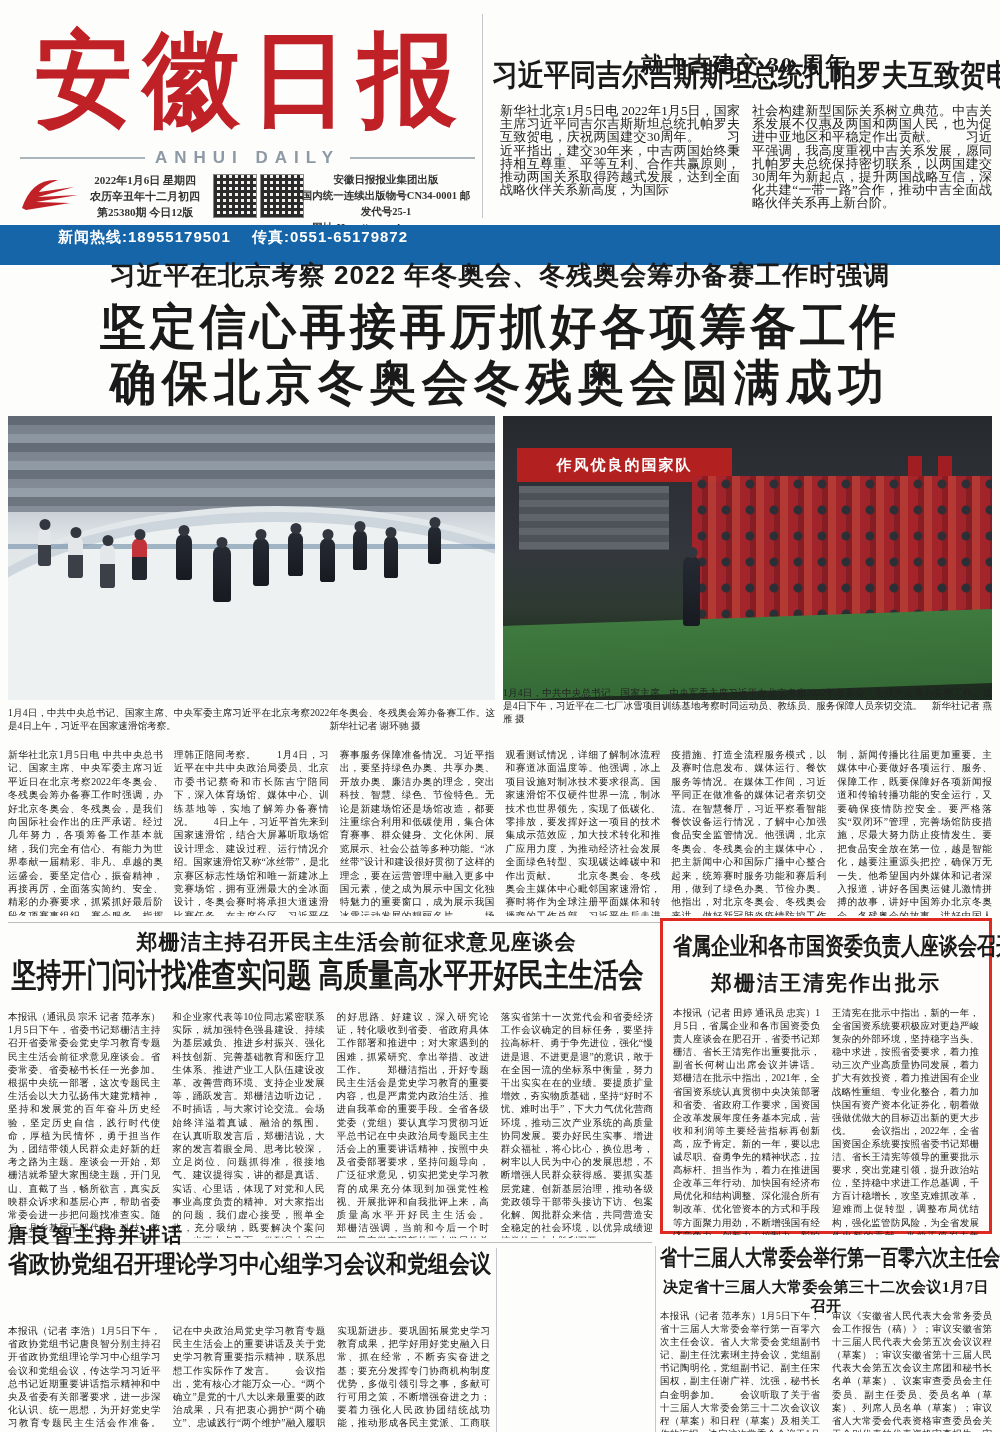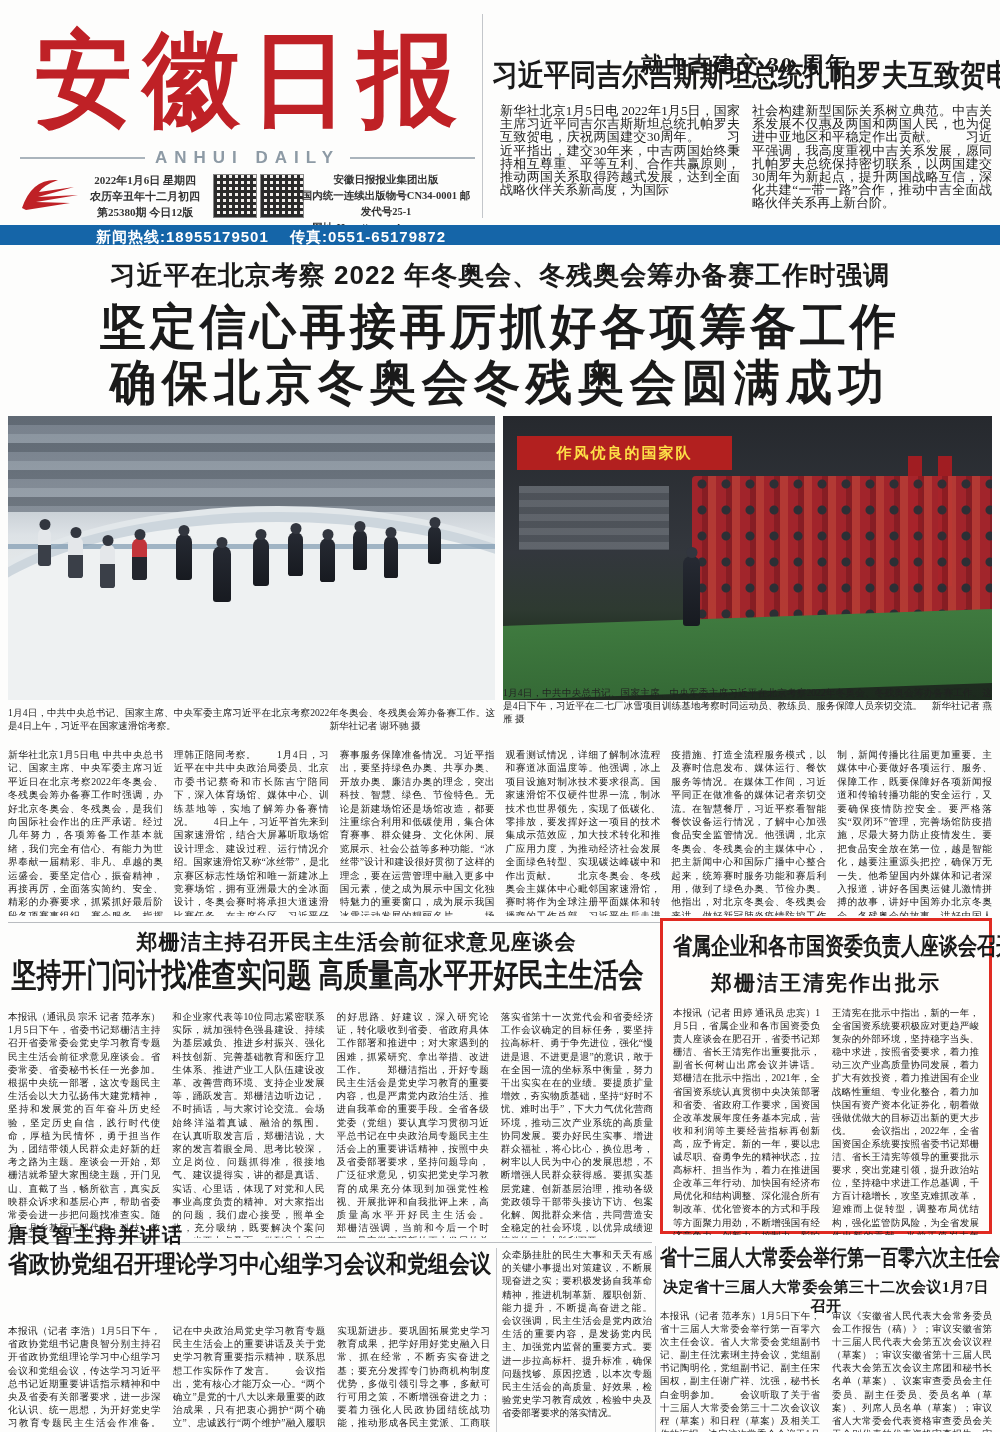--- a/index.html
+++ b/index.html
@@ -16,22 +16,22 @@
       font-family:"DejaVu Serif",serif;transform:scaleY(1.05);}
   #masthead-en{left:20px;top:148px;width:455px;display:flex;align-items:center;gap:10px;
       color:#8d9aa5;font-family:"Liberation Sans",sans-serif;font-size:17px;font-weight:700;letter-spacing:7px;}
   #masthead-en .line{flex:1;height:2px;background:#aab4bc;}
   #logo{left:12px;top:172px;width:72px;height:48px;}
   #dateblock{left:80px;top:172px;width:130px;text-align:center;font-size:11px;line-height:16px;font-weight:700;color:#333;}
   .qr{top:174px;width:42px;height:42px;border:1px solid #888;
       background-image:repeating-linear-gradient(0deg,#2b2b2b 0 3px,rgba(255,255,255,0) 3px 6px),
                        repeating-linear-gradient(90deg,#2b2b2b 0 3px,#f4f1ee 3px 6px);}
   #pubblock{left:300px;top:172px;width:172px;text-align:center;font-size:10.5px;line-height:16px;font-weight:700;color:#333;}
-  #hotline-bar{left:0;top:225px;width:1000px;height:20px;background:#1565a8;color:#fff;
-      font-family:"Liberation Sans",sans-serif;font-weight:700;font-size:15px;line-height:24px;padding-left:96px;box-sizing:border-box;letter-spacing:1px;}
+  #hotline-bar{left:0;top:225px;width:1000px;height:40px;background:#1565a8;color:#fff;
+      font-family:"Liberation Sans",sans-serif;font-weight:700;font-size:15px;line-height:24px;padding-left:58px;box-sizing:border-box;letter-spacing:1px;}
 
   
   #tr-kicker{left:500px;top:22px;width:490px;text-align:center;font-size:22px;font-weight:700;letter-spacing:2px;margin-top:28px;}
   #tr-headline{left:492px;top:58px;width:502px;text-align:center;font-size:26px;font-weight:900;
       font-family:"Liberation Sans",sans-serif;transform:scaleY(1.15);letter-spacing:0px;white-space:nowrap;}
   #tr-body{left:500px;top:104px;width:492px;height:116px;display:flex;gap:12px;}
   #tr-body .c{flex:1;font-size:13px;line-height:13.2px;}
 
   
   #m-kicker{left:0;top:258px;width:1000px;text-align:center;font-size:26px;font-weight:600;
@@ -49,22 +49,22 @@
   #photo-left .track{position:absolute;left:-60px;top:96px;width:640px;height:240px;border-radius:50%;
       background:#eef1f2;border:10px solid #cdd6dd;box-shadow:0 0 0 6px #e2e7ea;}
   #photo-left .lane{position:absolute;left:0;top:128px;width:100%;height:5px;background:#7f9ab0;opacity:.7;}
   .person{position:absolute;border-radius:8px 8px 3px 3px;background:linear-gradient(#262a33,#171a20);}
   .person .hd{position:absolute;left:50%;top:-9px;transform:translateX(-50%);width:11px;height:11px;border-radius:50%;background:#32363f;}
   .person.light{background:linear-gradient(#e4e7ea 0 45%,#3a3f48 45%);}
   .person.red{background:linear-gradient(#c2343a 0 45%,#23262e 45%);}
 
   #photo-right{left:503px;top:416px;width:489px;height:284px;overflow:hidden;
       background:linear-gradient(180deg,#26292e 0%,#33373d 48%,#2e3a31 68%,#223023 78%,#1d2a1e 100%);}
-  #photo-right .banner{position:absolute;left:14px;top:20px;width:215px;height:34px;background:#b2201f;
-      color:#fde047;font-size:15px;line-height:34px;text-align:center;font-weight:700;letter-spacing:2px;}
+  #photo-right .banner{position:absolute;left:14px;top:32px;width:215px;height:34px;background:#b2201f;
+      color:#ffffff;font-size:15px;line-height:34px;text-align:center;font-weight:700;letter-spacing:2px;}
   #photo-right .screen{position:absolute;left:16px;top:70px;width:150px;height:64px;
       background:repeating-linear-gradient(180deg,#6b7077 0 7px,#555a61 7px 14px);opacity:.8;}
   #photo-right .crowd{position:absolute;right:0;top:60px;width:300px;height:150px;
       background:
         radial-gradient(circle 5px at 10px 8px,#2c2f35 0 4px,transparent 5px),
         repeating-linear-gradient(90deg,#a8242b 0 10px,#8c1c23 10px 16px,#bb3a34 16px 24px);
       background-size:24px 26px, auto;opacity:.95;border-radius:4px 0 0 0;}
   #photo-right .turf{position:absolute;left:0;bottom:0;width:100%;height:74px;
       background:linear-gradient(180deg,#3f7a3f,#356a36);transform:skewY(-2deg);transform-origin:left bottom;}
   #photo-right .vbanner{position:absolute;top:40px;width:14px;height:130px;background:#a01d22;}
@@ -243,21 +243,20 @@
   <div class="rule-v" style="left:655px;top:1246px;height:186px;"></div>
   <div class="rule-v" style="left:496px;top:1248px;height:184px;"></div>
 
   <div class="abs" id="bl-headline">省政协党组召开理论学习中心组学习会议和党组会议</div>
   <div class="abs" id="bl-subhead">唐良智主持并讲话</div>
   <div class="abs" id="bl-body">
     <div class="c jc">本报讯（记者 李浩）1月5日下午，省政协党组书记唐良智分别主持召开省政协党组理论学习中心组学习会议和党组会议，传达学习习近平总书记近期重要讲话指示精神和中央及省委有关部署要求，进一步深化认识、统一思想，为开好党史学习教育专题民主生活会作准备。　　会上，省委常委、统战部部长、省政协党组副书记张西明，党组副书记、副主席邓向阳、刘莉、肖超英围绕习近平总书</div>
     <div class="c jc">记在中央政治局党史学习教育专题民主生活会上的重要讲话及关于党史学习教育重要指示精神，联系思想工作实际作了发言。　　会议指出，党有核心才能万众一心。“两个确立”是党的十八大以来最重要的政治成果，只有把衷心拥护“两个确立”、忠诚践行“两个维护”融入履职工作、见诸实际行动，才能在奋进新征程、建功新时代中，不断推进政协事业取得新发展、</div>
     <div class="c jc">实现新进步。要巩固拓展党史学习教育成果，把学好用好党史融入日常、抓在经常，不断夯实奋进之基；要充分发挥专门协商机构制度优势，多做引领引导之事，多献可行可用之策，不断增强奋进之力；要着力强化人民政协团结统战功能，推动形成各民主党派、工商联和无党派人士与中国共产党心往一处想、劲往一处使的良好局面，不断昂扬奋进之势；要深入践行人民至上理念，围绕事关人民群</div>
   </div>
-  <div class="abs jc" id="bl-cold">众牵肠挂肚的民生大事和天天有感的关键小事提出对策建议，不断展现奋进之实；要积极发扬自我革命精神，推进机制革新、履职创新、能力提升，不断提高奋进之能。　　会议强调，民主生活会是党内政治生活的重要内容，是发扬党内民主、加强党内监督的重要方式。要进一步拉高标杆、提升标准，确保问题找够、原因挖透，以本次专题民主生活会的高质量、好效果，检验党史学习教育成效，检验中央及省委部署要求的落实情况。</div>
 
   <div class="abs" id="br-headline">省十三届人大常委会举行第一百零六次主任会议</div>
   <div class="abs" id="br-subhead">决定省十三届人大常委会第三十二次会议1月7日召开</div>
   <div class="abs" id="br-body">
     <div class="c jc">本报讯（记者 范孝东）1月5日下午，省十三届人大常委会举行第一百零六次主任会议。省人大常委会党组副书记、副主任沈素琍主持会议，党组副书记陶明伦，党组副书记、副主任宋国权，副主任谢广祥、沈强，秘书长白金明参加。　　会议听取了关于省十三届人大常委会第三十二次会议议程（草案）和日程（草案）及相关工作的汇报，决定这次常委会会议于1月7日在省人大常委会机关举行。主任会议建议常委会会议的议程为：</div>
     <div class="c jc">审议《安徽省人民代表大会常务委员会工作报告（稿）》；审议安徽省第十三届人民代表大会第五次会议议程（草案）；审议安徽省第十三届人民代表大会第五次会议主席团和秘书长名单（草案）、议案审查委员会主任委员、副主任委员、委员名单（草案）、列席人员名单（草案）；审议省人大常委会代表资格审查委员会关于个别代表的代表资格审查报告；审议人事任免案。省人大常委会有关方面负责人就相关议题作了汇报。（下转3版）</div>
   </div>
 
 </div>
 

